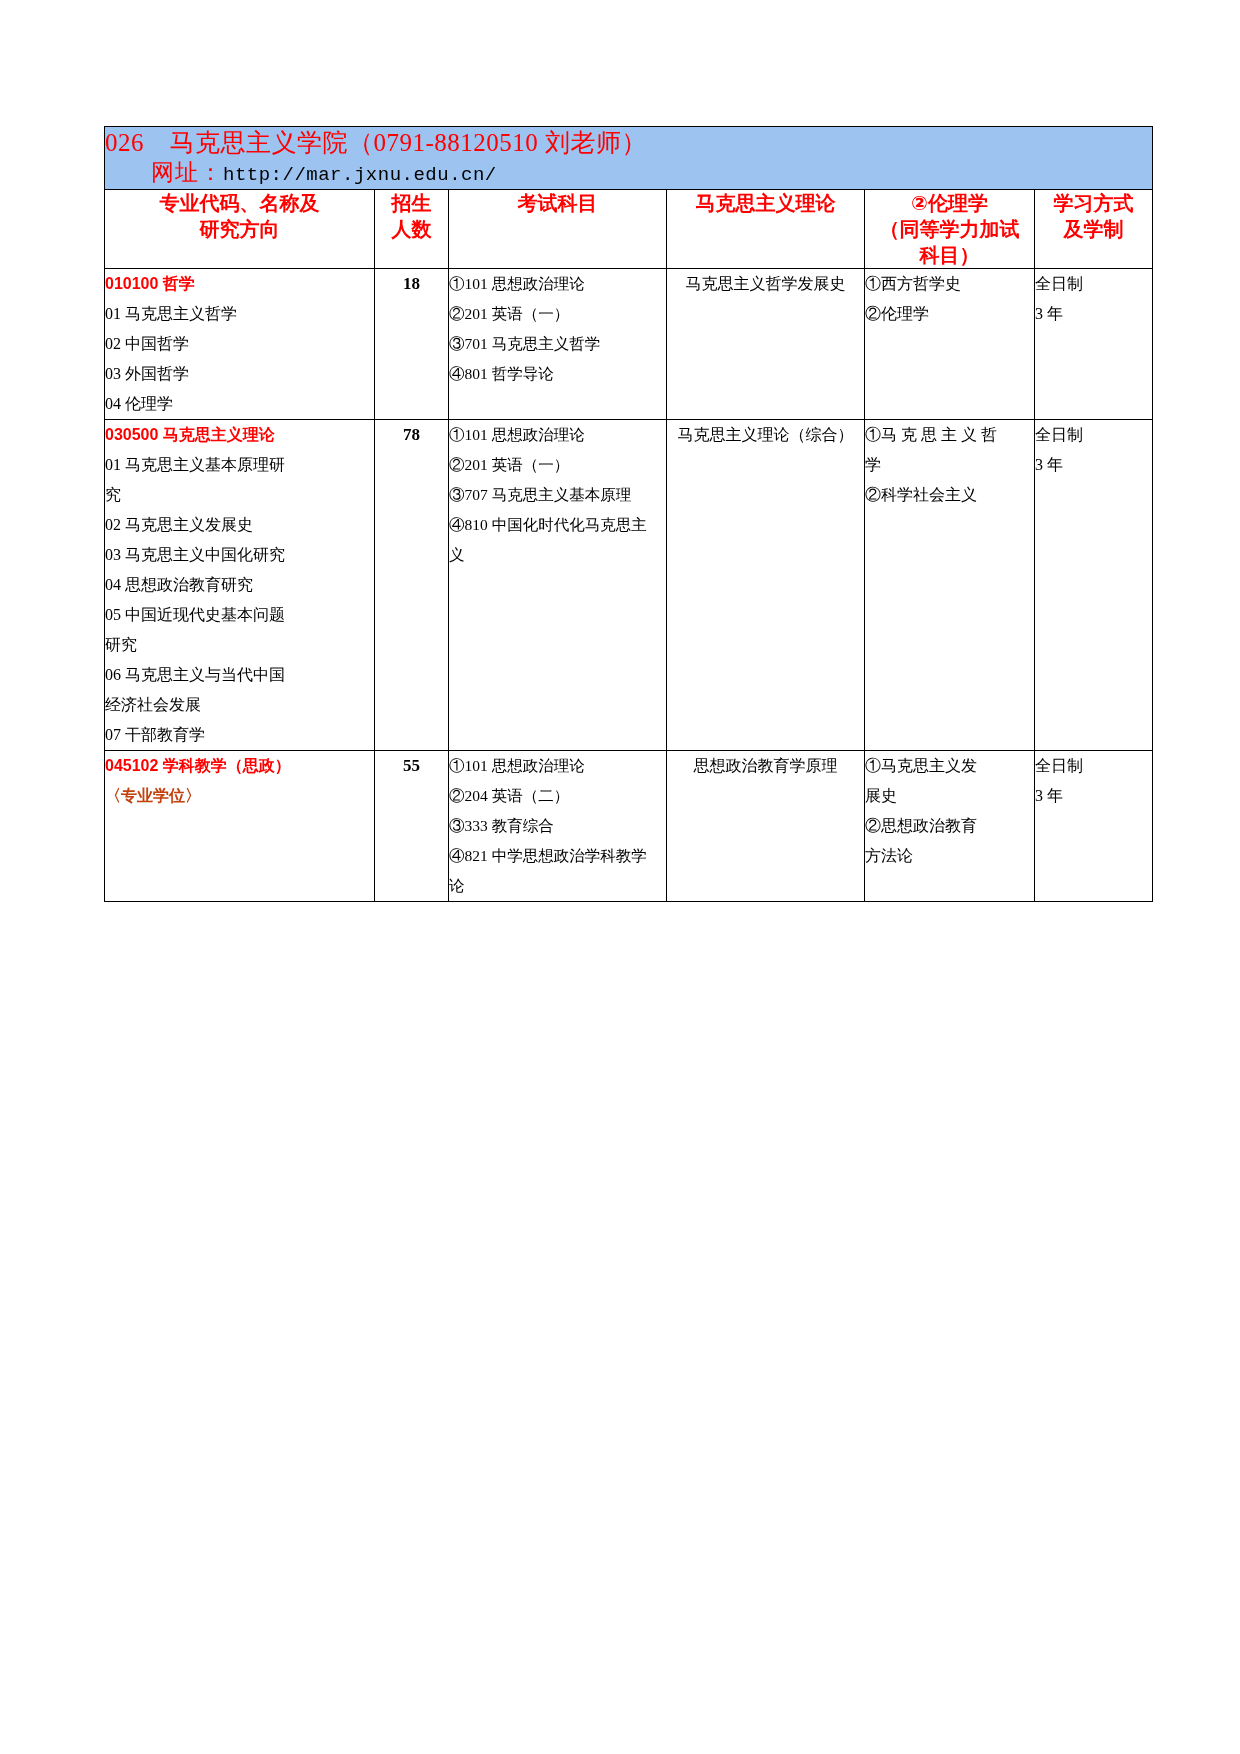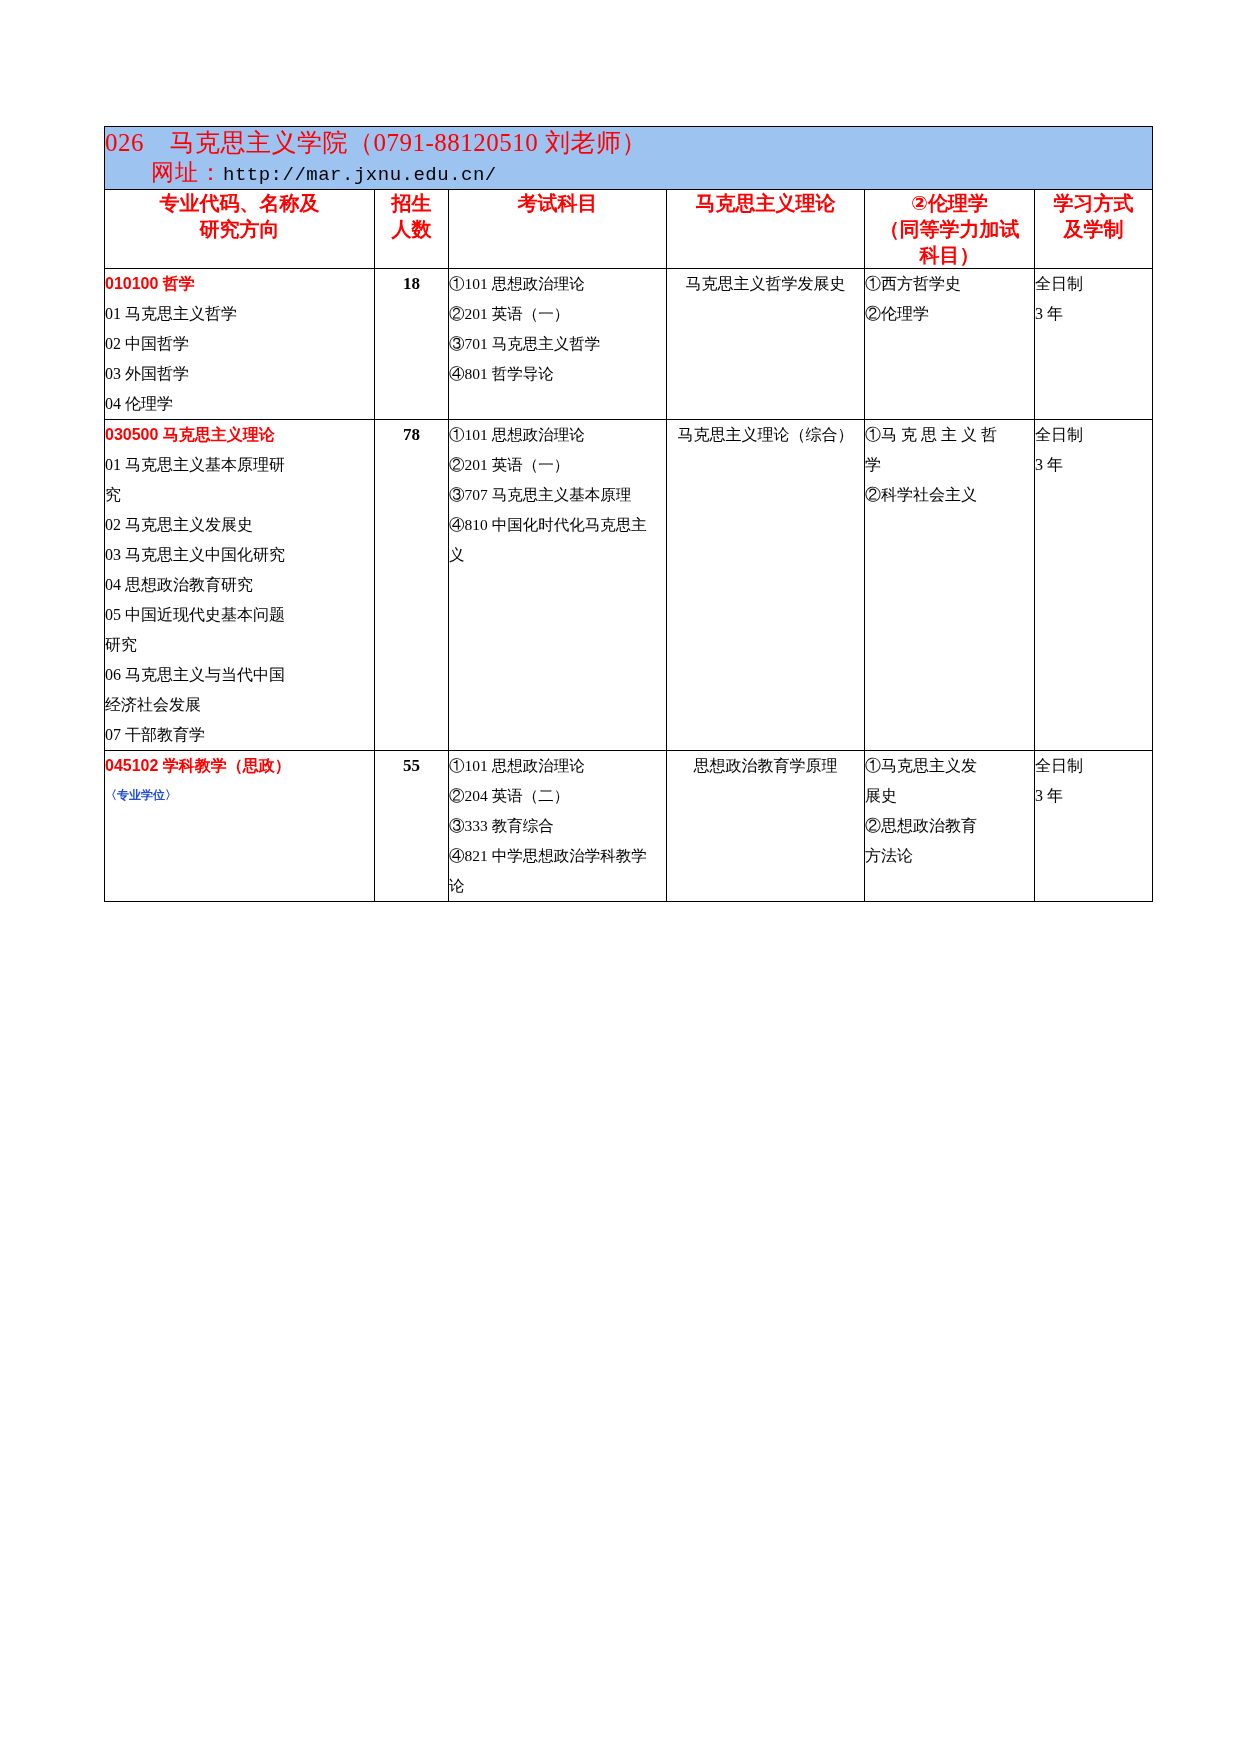--- a/index.html
+++ b/index.html
@@ -92,24 +92,24 @@
     font-size: 17px;
   }
   .major-code {
     color: #ff0000;
     font-weight: bold;
     font-family: "Liberation Sans", "DejaVu Sans", sans-serif;
     font-size: 16px;
     display: block;
   }
   .degree-tag {
-    color: #1d4ed8;
-    font-weight: bold;
-    font-family: Liberation Mono, monospace;
-    font-size: 12px;
+    color: #c2410c;
+    font-weight: bold;
+    font-family: Liberation Serif, serif;
+    font-size: 16px;
     display: block;
   }
   .dirline { display: block; }
   .subjline { display: block; font-size: 15.5px; }
   .retest-cell { text-align: center; }
 </style>
 </head>
 <body>
 
 <div class="page">

